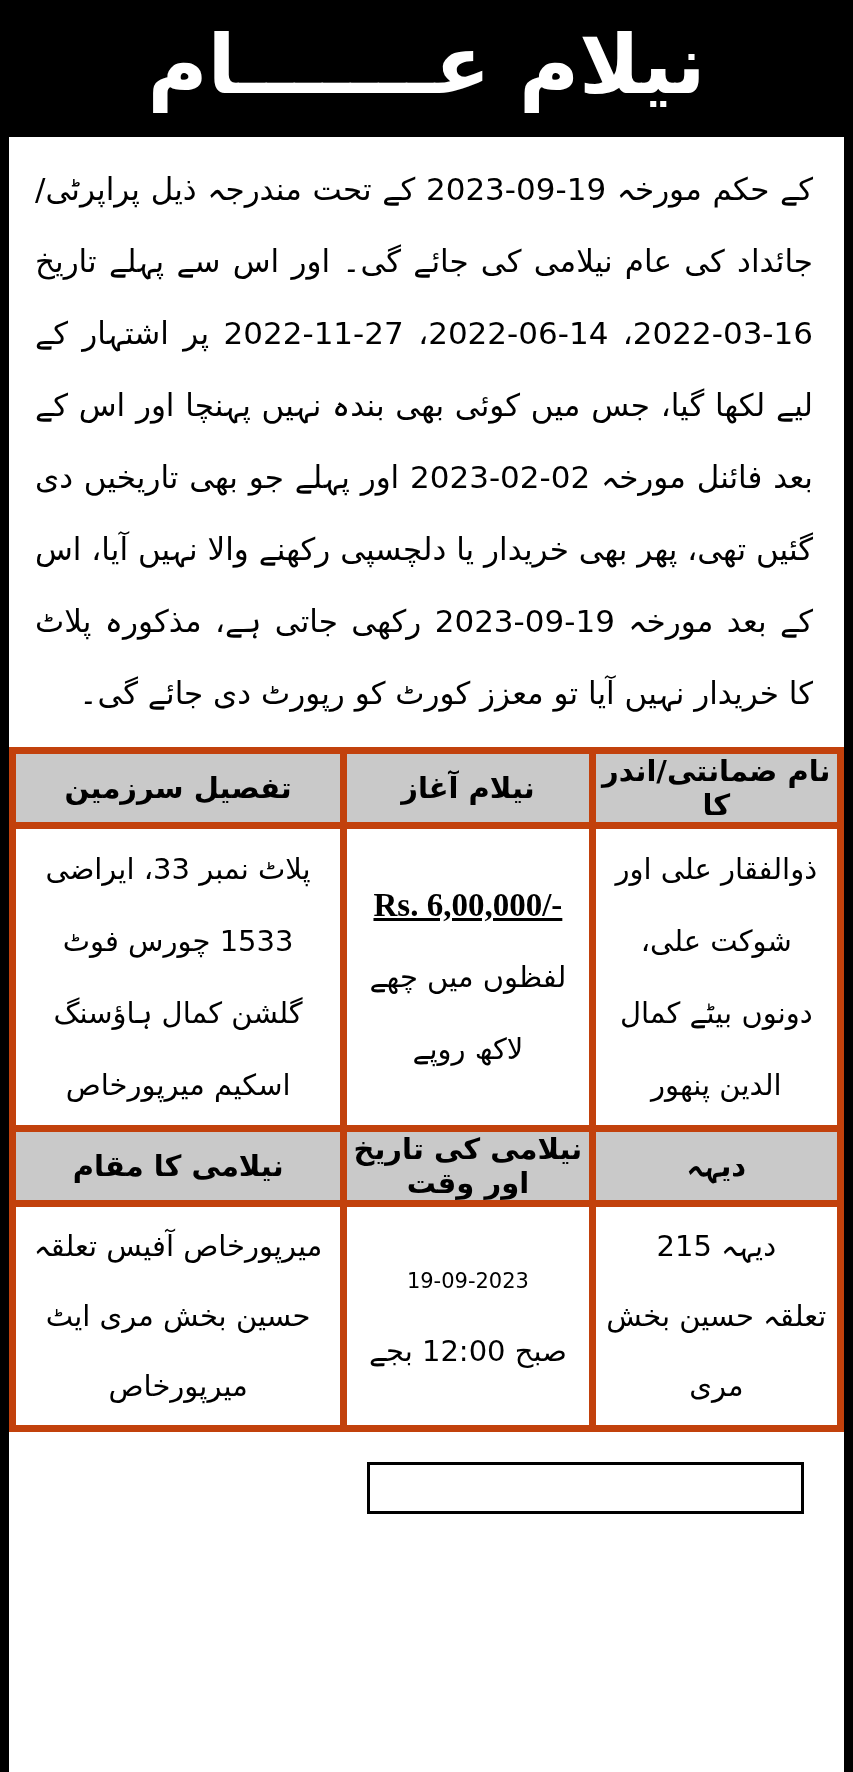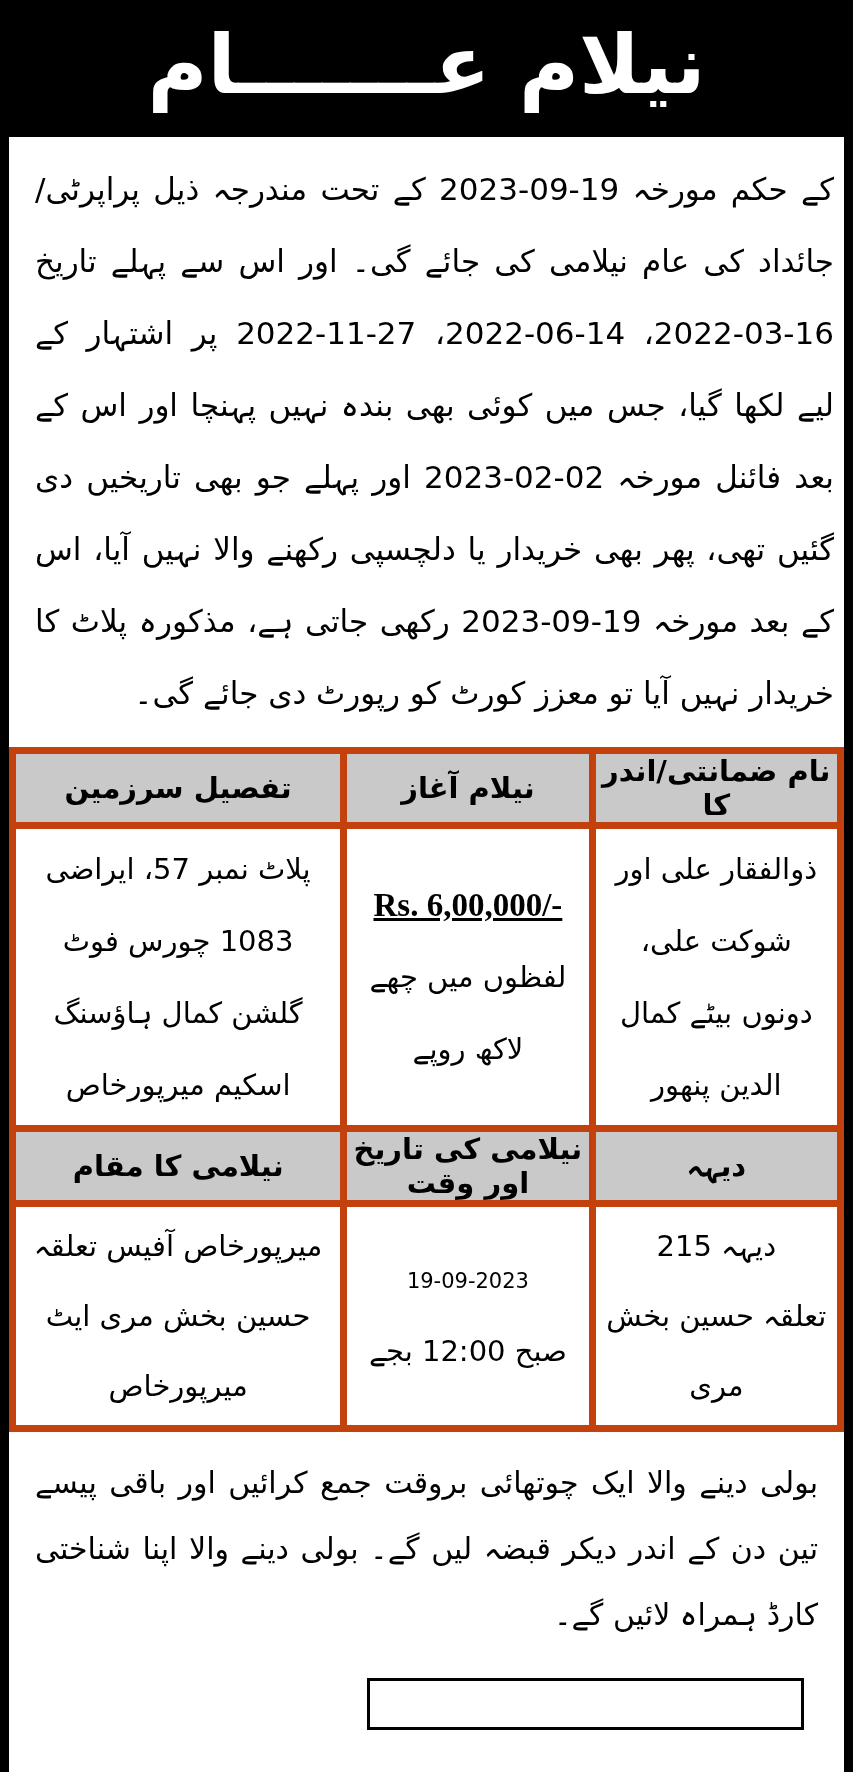--- a/index.html
+++ b/index.html
@@ -46,21 +46,21 @@
 
   .addressee {
     margin: 24px 28px 0 28px;
     font-size: 37px;
     font-weight: bold;
     text-align: right;
   }
   .addressee .addr-name { margin-right: 26px; }
 
   .para-intro {
-    margin: 16px 10px 6px 26px;
+    margin: 16px 31px 6px 26px;
     font-size: 31px;
     line-height: 72px;
     text-align: justify;
   }
 
   
   table.auction {
     width: 100%;
     border-collapse: collapse;
     margin-top: 12px;
@@ -126,40 +126,39 @@
           <th class="col-owner">نام ضمانتی/اندر کا</th>
           <th class="col-start">نیلام آغاز</th>
           <th class="col-land">تفصیل سرزمین</th>
         </tr>
         <tr>
           <td class="cell-tall">ذوالفقار علی اور شوکت علی، دونوں بیٹے کمال الدین پنھور</td>
           <td class="cell-tall">
             <div class="amount">Rs. 6,00,000/-</div>
             <div>لفظوں میں چھے لاکھ روپے</div>
           </td>
-          <td class="cell-tall">پلاٹ نمبر 57، ایراضی 1083 چورس فوٹ گلشن کمال ہاؤسنگ اسکیم میرپورخاص</td>
+          <td class="cell-tall">پلاٹ نمبر 33، ایراضی 1533 چورس فوٹ گلشن کمال ہاؤسنگ اسکیم میرپورخاص</td>
         </tr>
         <tr>
           <th>دیہہ</th>
           <th>نیلامی کی تاریخ اور وقت</th>
           <th>نیلامی کا مقام</th>
         </tr>
         <tr>
           <td class="cell-mid preline">دیہہ 215
 تعلقہ حسین بخش مری</td>
           <td class="cell-mid">
             <div class="date-ltr">19-09-2023</div>
             <div>صبح 12:00 بجے</div>
           </td>
           <td class="cell-mid">میرپورخاص آفیس تعلقہ حسین بخش مری ایٹ میرپورخاص</td>
         </tr>
       </tbody>
     </table>
 
-    <p class="para-terms">بولی دینے والا ایک چوتھائی بروقت جمع کرائیں اور باقی پیسے تین دن کے اندر دیکر قبضہ لیں گے۔ بولی دینے والا اپنا شناختی کارڈ ہمراہ لائیں گے۔</p>
 
     <div class="jurat-box">
       
       
     </div>
 
   </main>
 
 </div>
 

